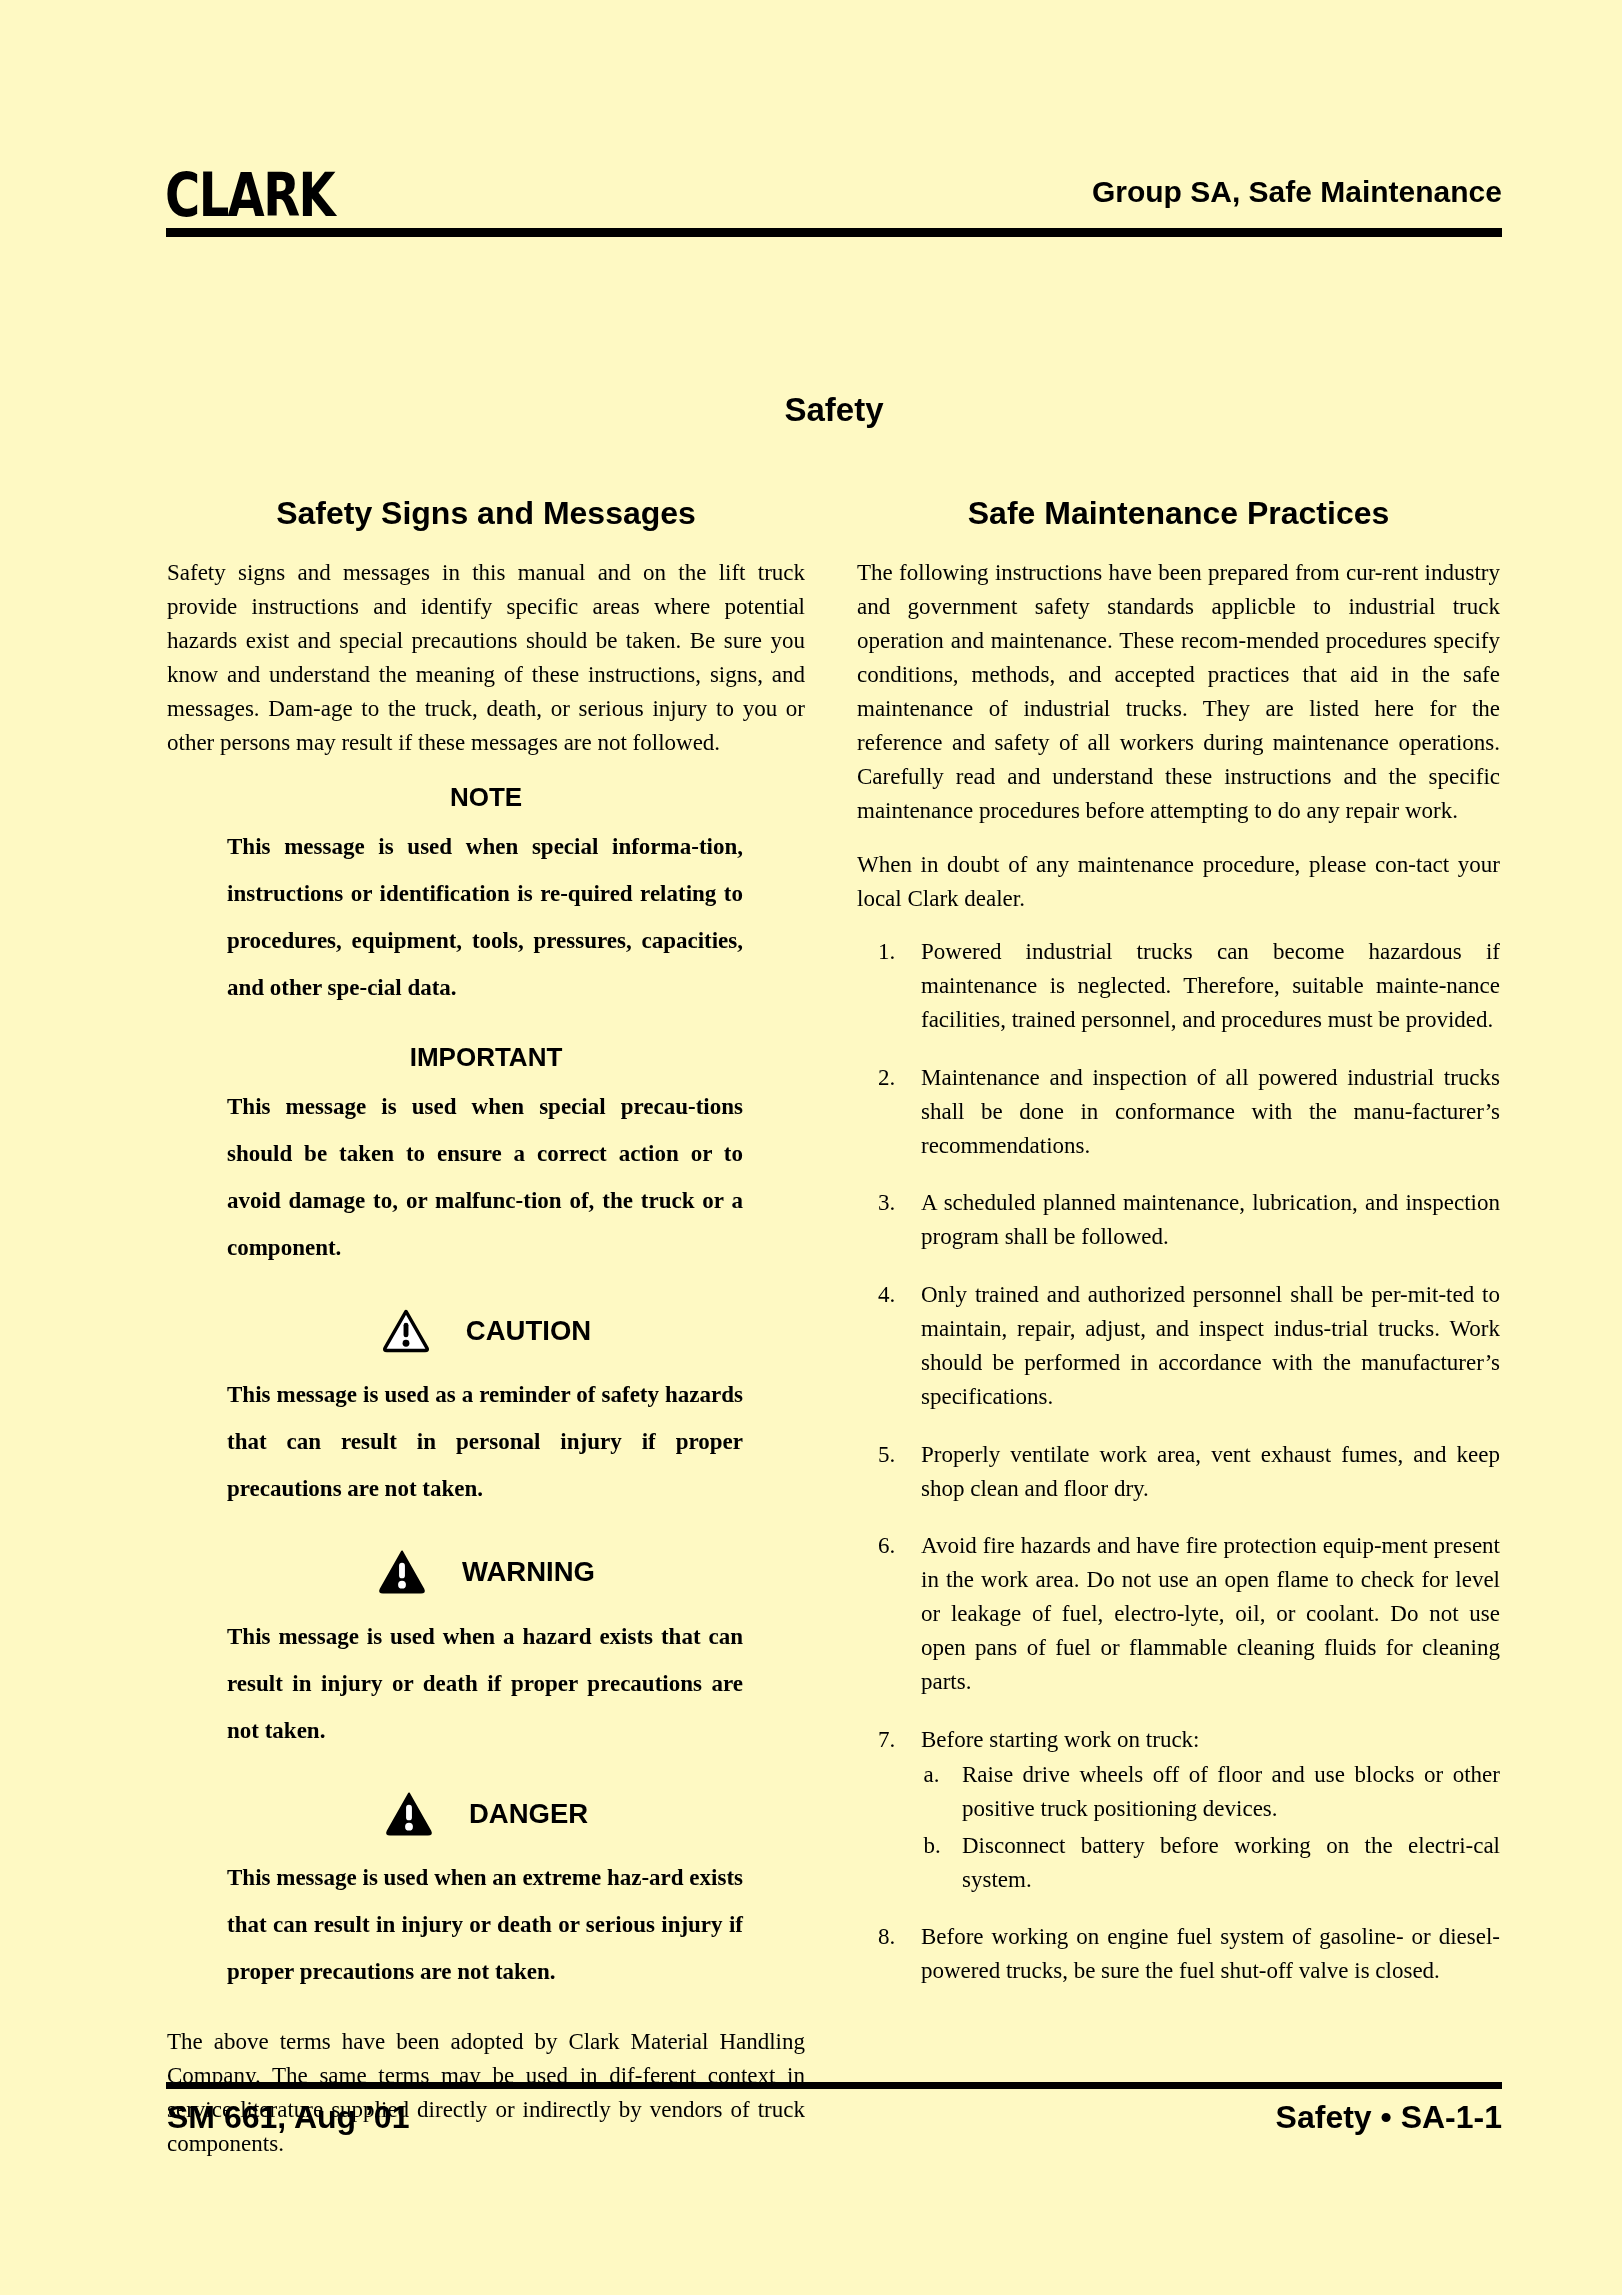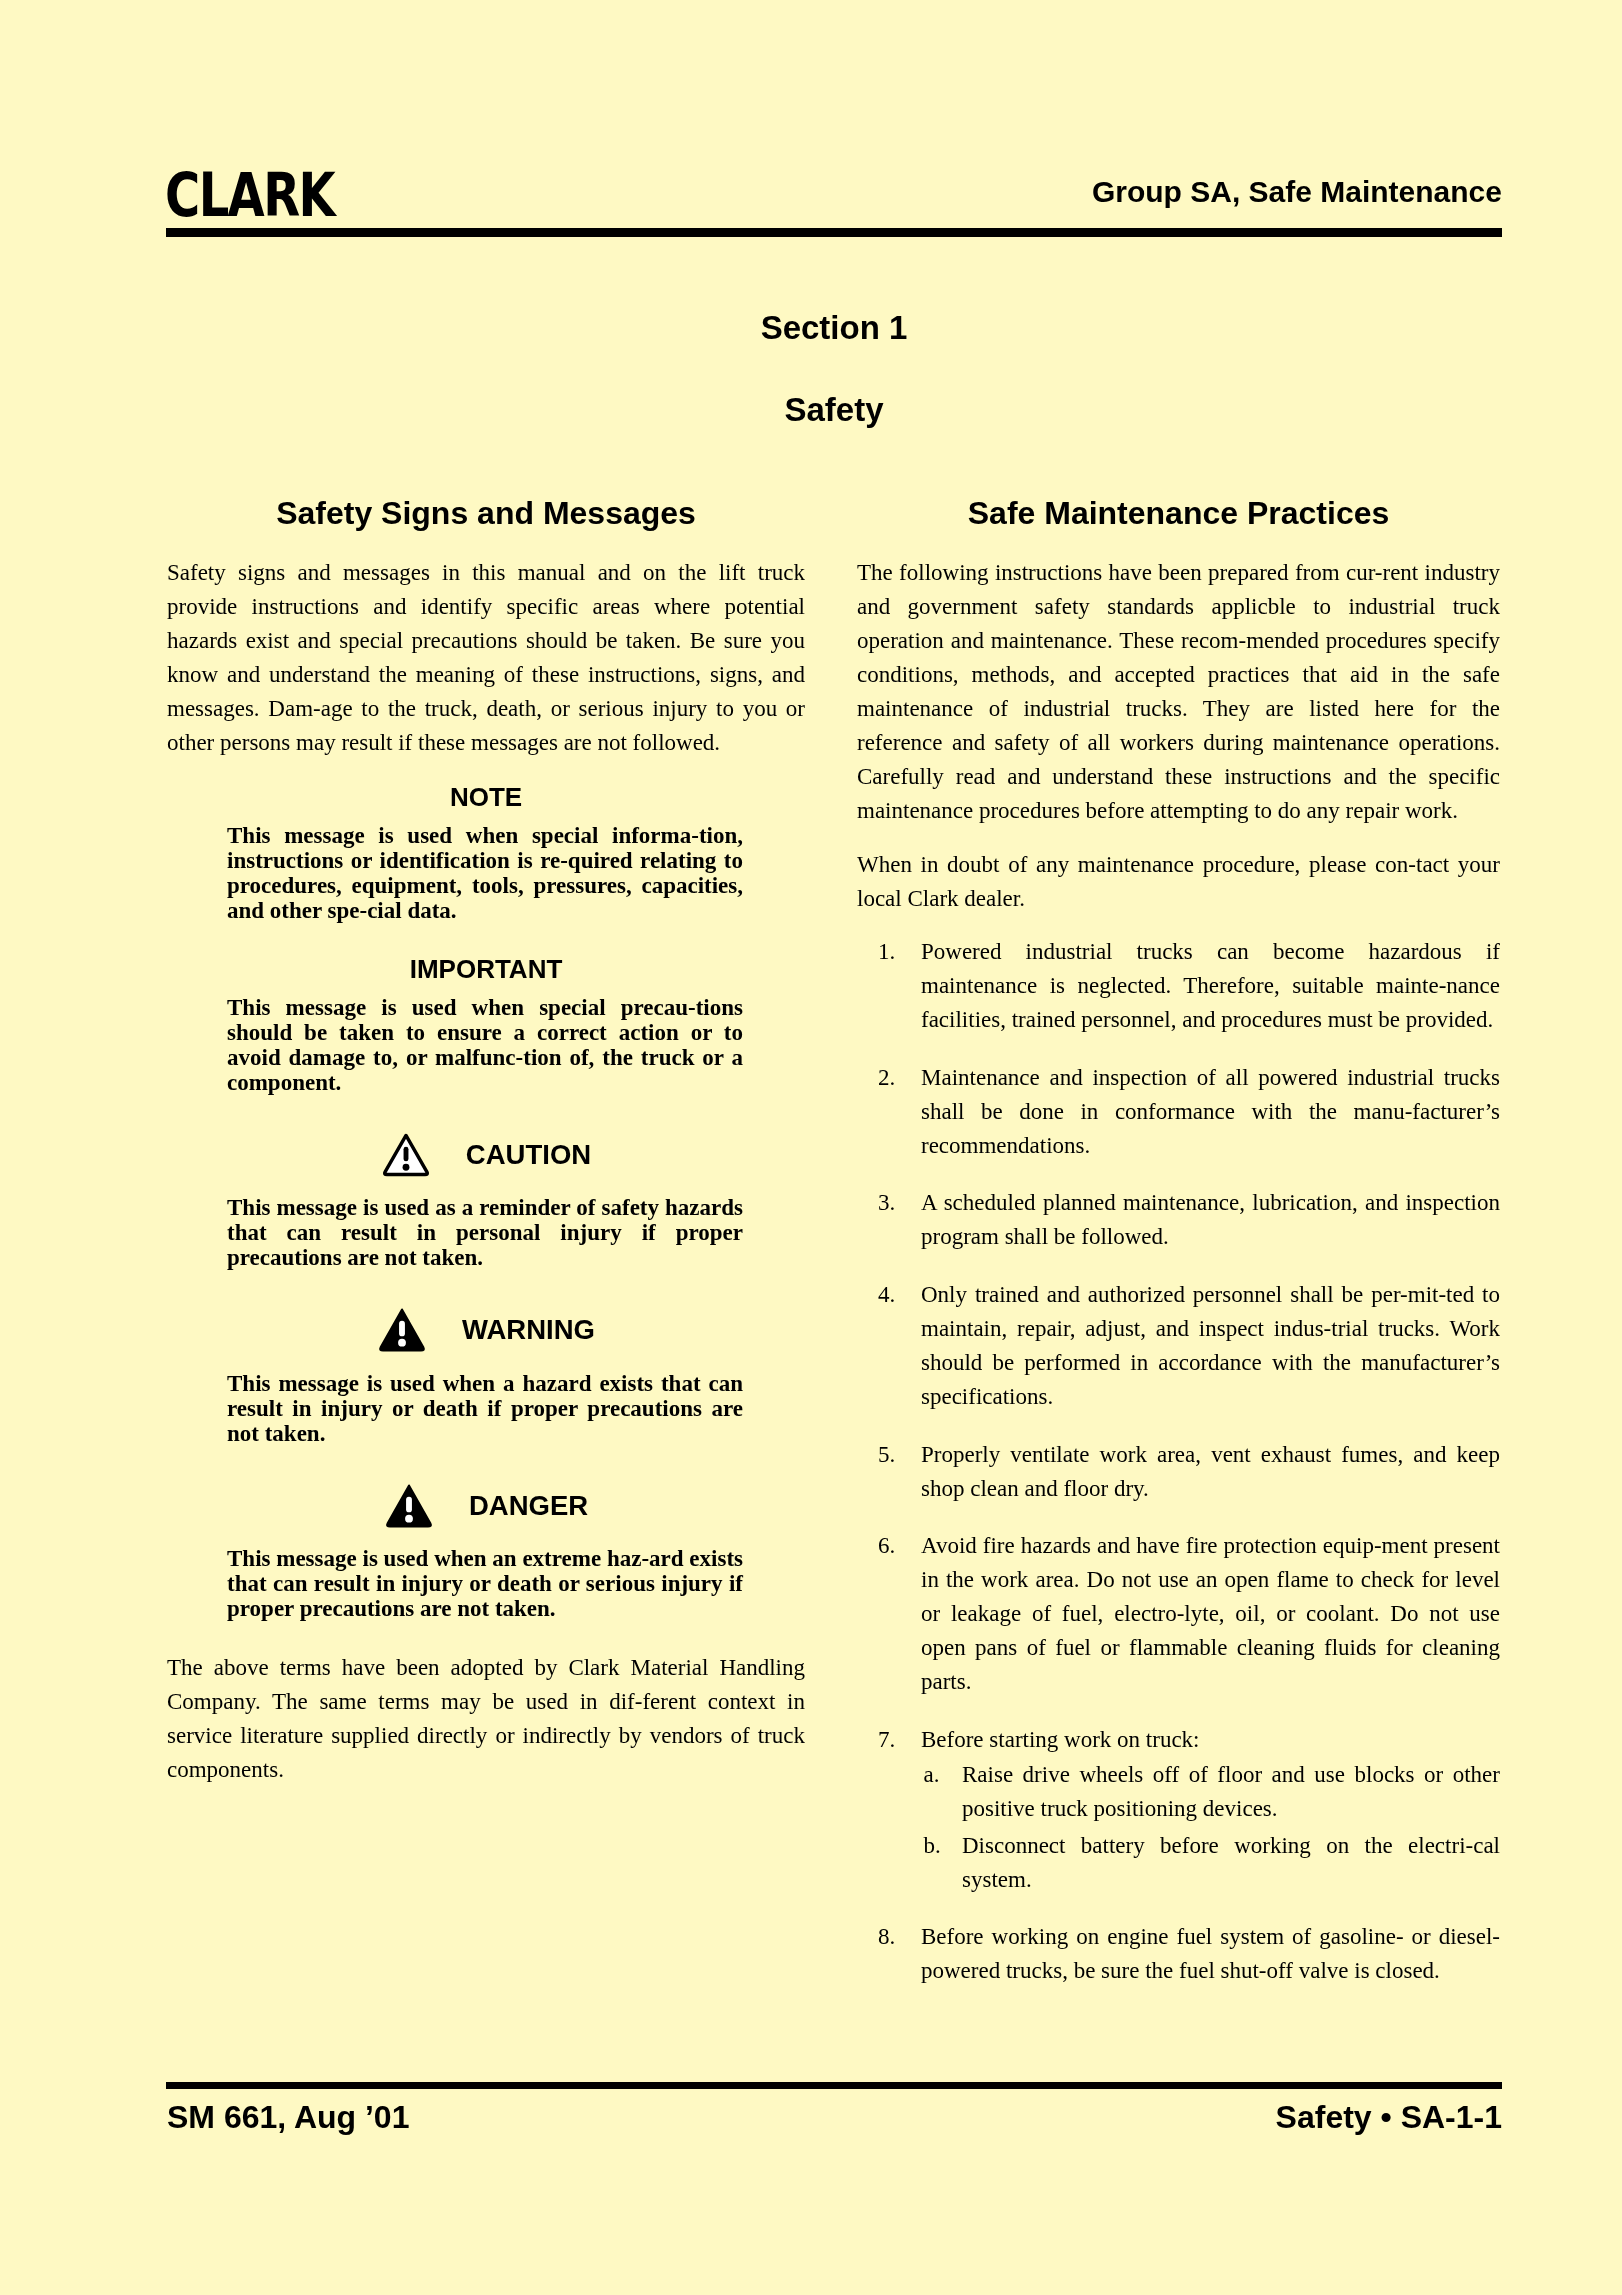--- a/index.html
+++ b/index.html
@@ -72,21 +72,21 @@
   .msg-label {
     font-family: "Liberation Sans", sans-serif;
     font-weight: bold;
     font-size: 26px;
     text-align: center;
     margin: 17px 0 9.2px 0;
   }
   .msg-body {
     font-weight: bold;
     text-align: justify;
-    line-height: 25px;
+    line-height: 47px;
     margin: 0 62px 22px 60px;
   }
   .icon-row {
     display: flex;
     align-items: center;
     justify-content: center;
     gap: 35px;
     margin: 38px 0 18.3px 0;
   }
   .icon-row .tri { width: 50px; height: 44px; flex: 0 0 auto; }
@@ -137,21 +137,20 @@
 </style>
 </head>
 <body>
 
 <div class="page">
 
   <div class="logo">CLARK</div>
   <div class="header-title">Group SA, Safe Maintenance</div>
   <div class="header-rule"></div>
 
-  <div class="section-title">Section 1</div>
   <div class="section-subtitle">Safety</div>
 
   <section class="col col-left">
     <h3 class="col-heading">Safety Signs and Messages</h3>
 
     <p class="body-text">Safety signs and messages in this manual and on the lift truck provide instructions and identify specific areas where potential hazards exist and special precautions should be taken. Be sure you know and understand the meaning of these instructions, signs, and messages. Dam-age to the truck, death, or serious injury to you or other persons may result if these messages are not followed.</p>
 
     <div class="msg-label">NOTE</div>
     <p class="msg-body">This message is used when special informa-tion, instructions or identification is re-quired relating to procedures, equipment, tools, pressures, capacities, and other spe-cial data.</p>
 

